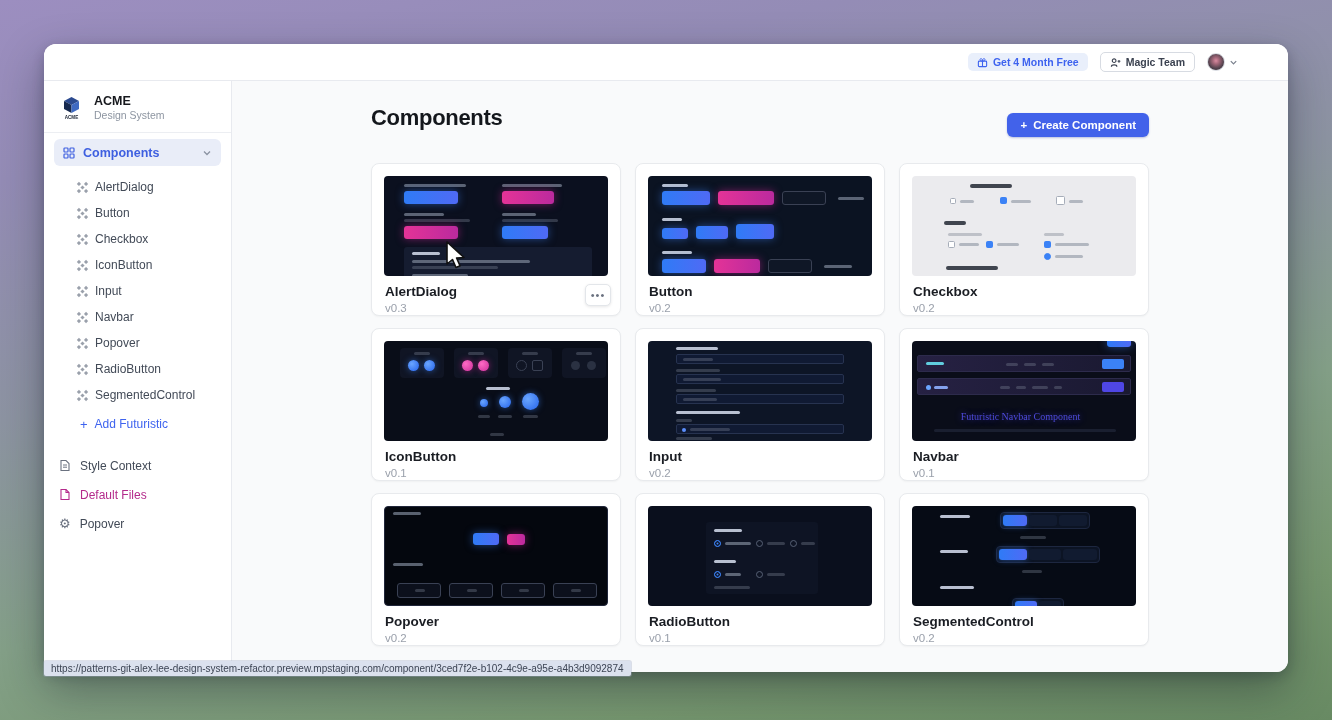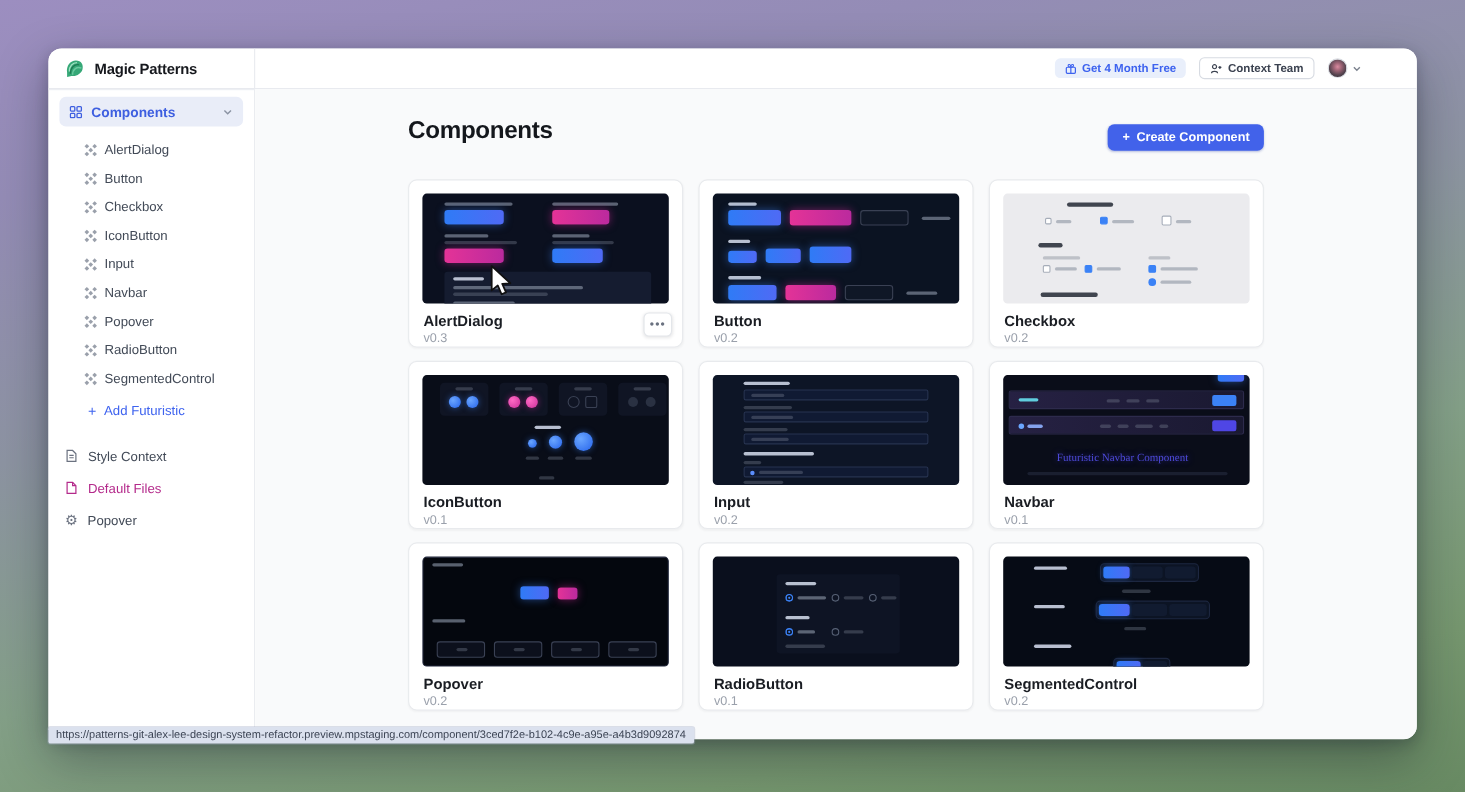--- a/index.html
+++ b/index.html
@@ -106,57 +106,60 @@
     font-size:10px; color:#3c4454; white-space:nowrap; box-shadow:0 0 0 1px rgba(160,170,195,.35);text-align:center; }
   .cursor { position:absolute; left:443px; top:240px; z-index:60; pointer-events:none; }
 </style>
 </head>
 <body>
 
 <div class="stage">
   <div class="window">
 
     <div class="topbar">
-      <div class="brandzone">
-        <svg width="20" height="20" viewBox="0 0 20 20">
-          <path d="M3 14 C2 8, 6 3, 11 3 C16 3, 18 7, 17 11 C16 15, 11 18, 7 17 L3 18 Z" fill="#36a877"></path>
-          <path d="M5 13 C5 8, 8 5, 12 5" stroke="#9fe0c2" stroke-width="1.2" fill="none"></path>
-          <path d="M6 15 C6 9, 10 6, 14 7" stroke="#1d7a52" stroke-width="1.2" fill="none"></path>
-          <path d="M8 16 C8 11, 12 8, 16 10" stroke="#6cc9a0" stroke-width="1.2" fill="none"></path>
-        </svg>
-        <span class="brandname">Magic Patterns</span>
-      </div>
       <div class="topbar-right">
         <div class="promo-btn">
           <svg width="11" height="11" viewBox="0 0 12 12">
             <rect x="1.5" y="4.5" width="9" height="6" rx="1" fill="none" stroke="#3e63ef" stroke-width="1.2"></rect>
             <line x1="6" y1="4.5" x2="6" y2="10.5" stroke="#3e63ef" stroke-width="1.2"></line>
             <path d="M6 4.5 C3.5 4.5 2.5 2.5 4 1.8 C5.5 1.2 6 3.5 6 4.5 C6 3.5 6.5 1.2 8 1.8 C9.5 2.5 8.5 4.5 6 4.5Z" fill="none" stroke="#3e63ef" stroke-width="1"></path>
           </svg>
           <span>Get 4 Month Free</span>
         </div>
         <div class="invite-btn">
           <svg width="11" height="11" viewBox="0 0 12 12">
             <circle cx="4.5" cy="4" r="2" fill="none" stroke="#3b4250" stroke-width="1.2"></circle>
             <path d="M1.5 10.5 C1.5 8 7.5 8 7.5 10.5" fill="none" stroke="#3b4250" stroke-width="1.2"></path>
             <line x1="9.8" y1="3.2" x2="9.8" y2="6.2" stroke="#3b4250" stroke-width="1.2"></line>
             <line x1="8.3" y1="4.7" x2="11.3" y2="4.7" stroke="#3b4250" stroke-width="1.2"></line>
           </svg>
-          <span>Context Team</span>
+          <span>Magic Team</span>
         </div>
         <div class="avatar-group">
           <div class="avatar"></div>
           <svg width="9" height="9" viewBox="0 0 10 10">
             <polyline points="2,3.5 5,6.5 8,3.5" fill="none" stroke="#7b828e" stroke-width="1.4"></polyline>
           </svg>
         </div>
       </div>
     </div>
 
     <div class="sidebar">
+      <div class="workspace">
+        <svg width="27" height="27" viewBox="0 0 27 27">
+          <polygon points="13.5,3 21,7 13.5,11 6,7" fill="#2b4a8f"></polygon>
+          <polygon points="6,7 13.5,11 13.5,19 6,15" fill="#16294f"></polygon>
+          <polygon points="21,7 13.5,11 13.5,19 21,15" fill="#3f6ac2"></polygon>
+          <text x="13.5" y="24.5" text-anchor="middle" font-size="4.6" font-weight="bold" fill="#1a2333" font-family="Liberation Sans, sans-serif">ACME</text>
+        </svg>
+        <div>
+          <div class="ws-name">ACME</div>
+          <div class="ws-sub">Design System</div>
+        </div>
+      </div>
       <div class="sb-divider"></div>
 
       <div class="nav-root">
         <svg width="12" height="12" viewBox="0 0 12 12">
           <rect x="1" y="1" width="4" height="4" rx="0.8" fill="none" stroke="#3e5fe0" stroke-width="1.2"></rect>
           <rect x="7" y="1" width="4" height="4" rx="0.8" fill="none" stroke="#3e5fe0" stroke-width="1.2"></rect>
           <rect x="1" y="7" width="4" height="4" rx="0.8" fill="none" stroke="#3e5fe0" stroke-width="1.2"></rect>
           <rect x="7" y="7" width="4" height="4" rx="0.8" fill="none" stroke="#3e5fe0" stroke-width="1.2"></rect>
         </svg>
         <span class="nav-root-label">Components</span>

